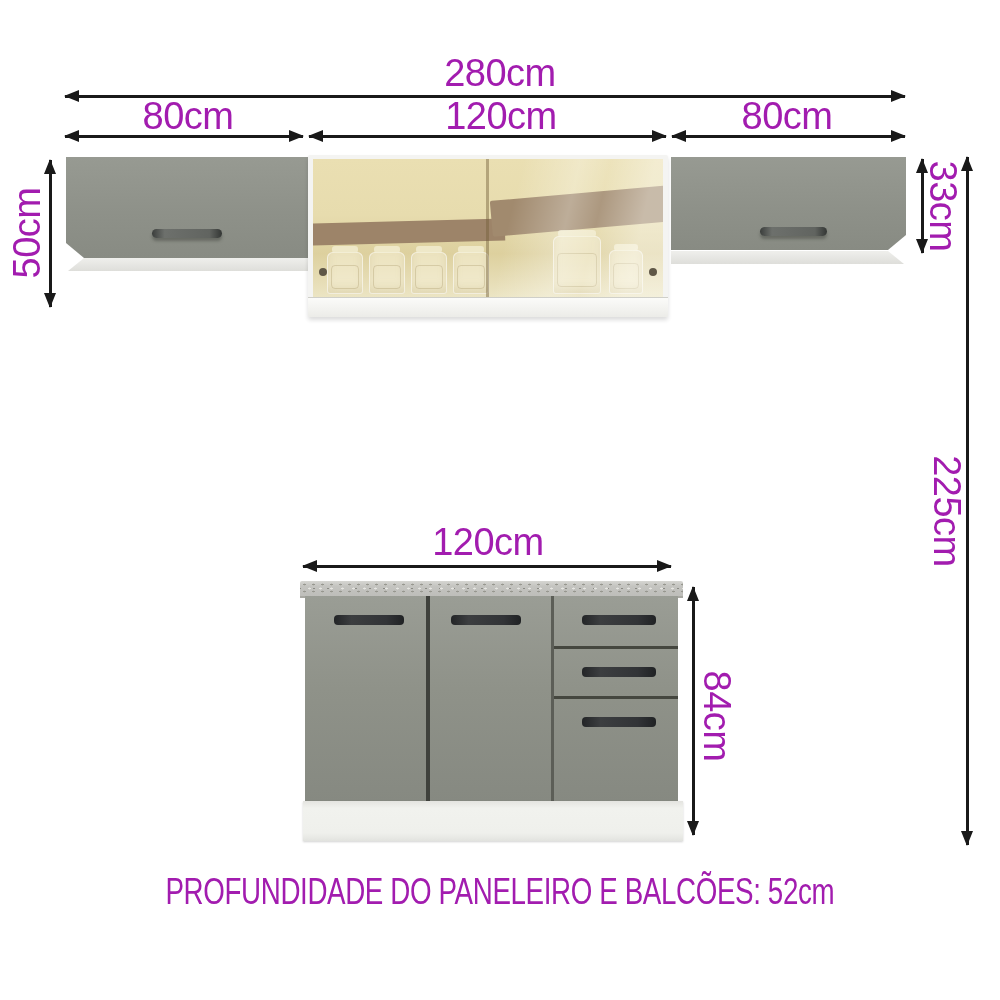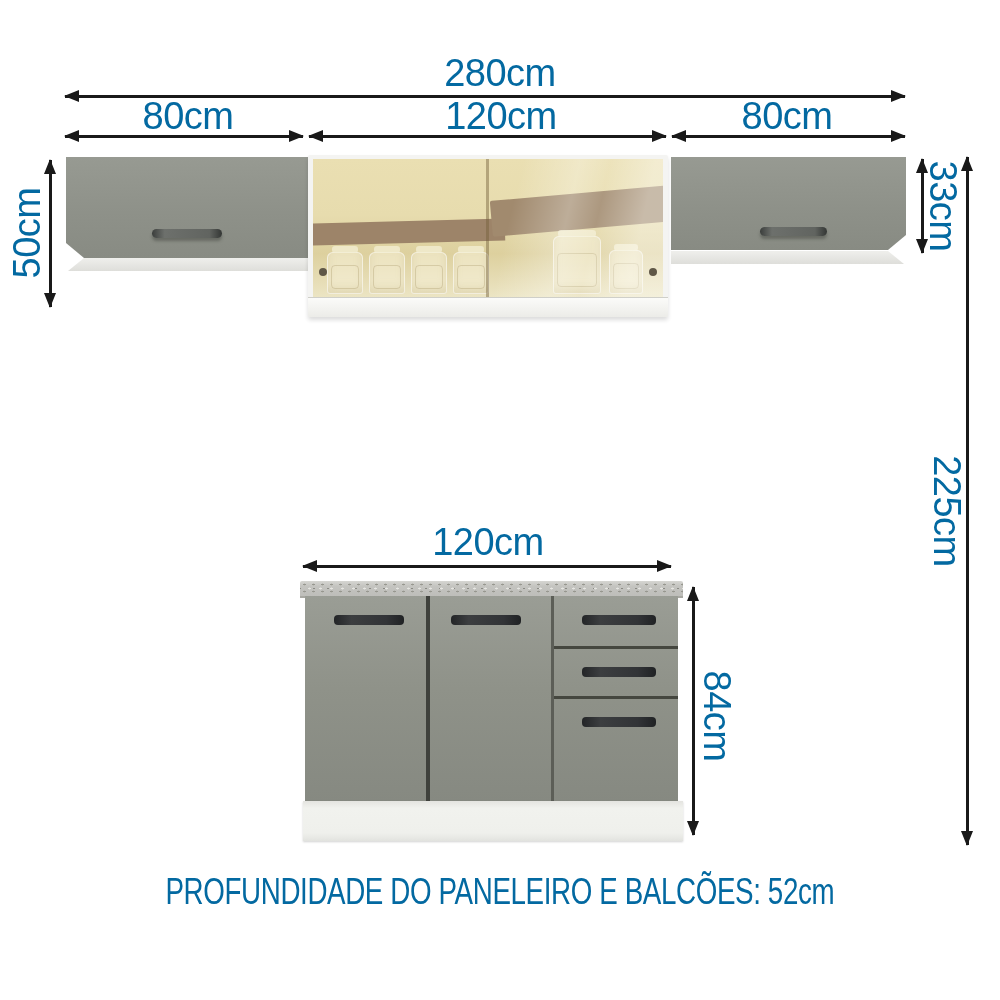--- a/index.html
+++ b/index.html
@@ -1,18 +1,18 @@
 <!DOCTYPE html>
 <html><head>
 <meta charset="utf-8">
 <style>
   html,body{margin:0;padding:0;background:#ffffff;}
   .canvas{
     position:relative;width:1000px;height:980px;background:#ffffff;
-    font-family:"Liberation Sans", sans-serif;color:#0369a1;overflow:hidden;
+    font-family:"Liberation Sans", sans-serif;color:#a21caf;overflow:hidden;
   }
 
   
   .dim-label{
     position:absolute;font-size:38px;letter-spacing:-0.5px;white-space:nowrap;
     transform:translate(-50%,-50%);line-height:1;
   }
   .dim-label.rot-cw{transform:translate(-50%,-50%) rotate(90deg);}
   .dim-label.rot-ccw{transform:translate(-50%,-50%) rotate(-90deg);}
 

